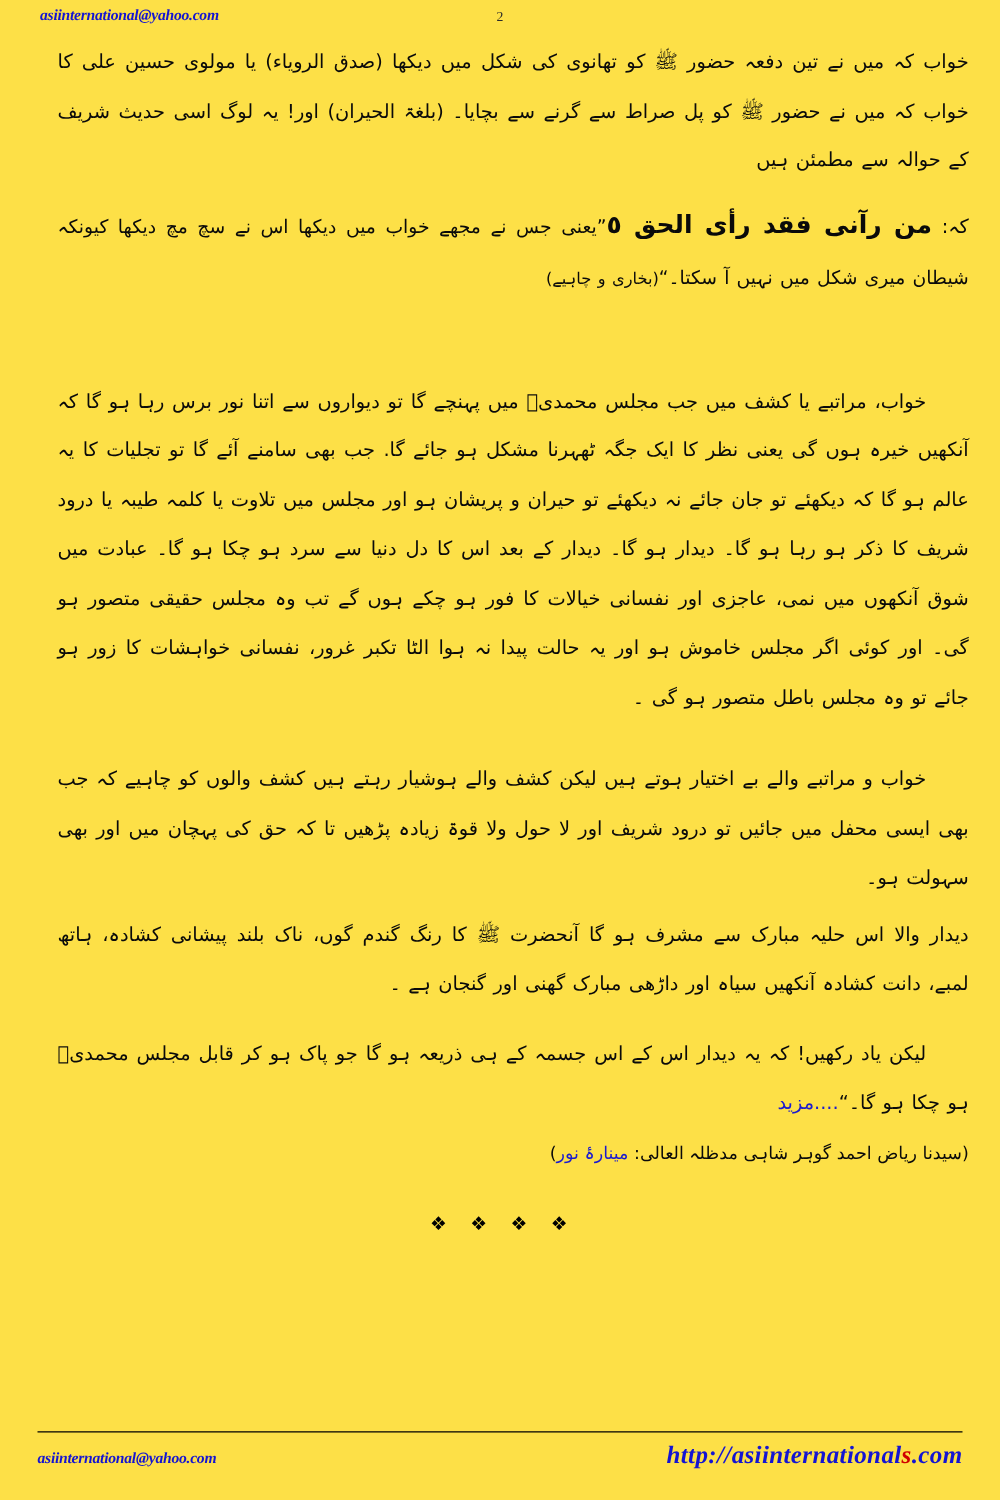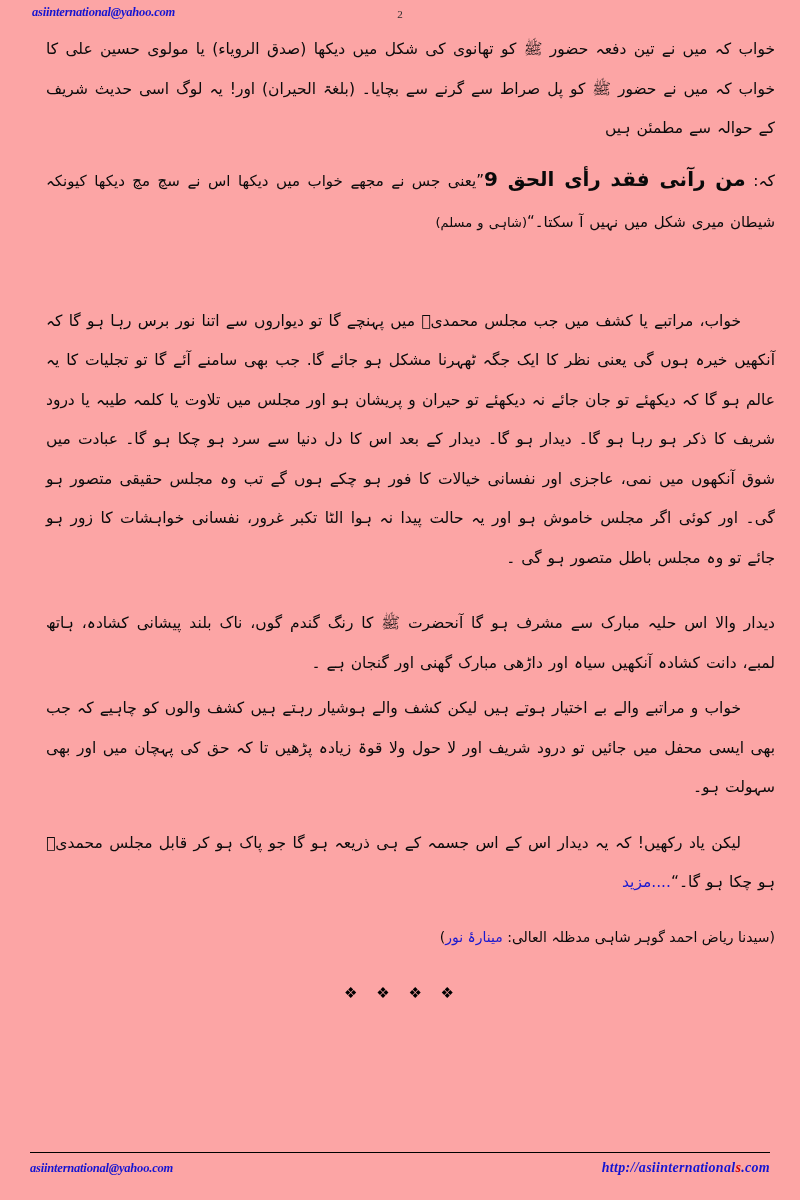--- a/index.html
+++ b/index.html
@@ -15,21 +15,21 @@
     font-family: "DejaVu Sans", sans-serif;
     color: #000000;
     overflow: hidden;
   }
 
   .page {
     position: absolute;
     inset: 0;
     width: 800px;
     height: 1200px;
-    background: #fca5a5;
+    background: #fde047;
     box-sizing: border-box;
   }
 
   
   .page-header {
     position: absolute;
     top: 0;
     left: 0;
     width: 800px;
     height: 30px;
@@ -106,21 +106,21 @@
   }
 
   
   .signature-line {
     direction: rtl;
     text-align: right;
     font-family: "DejaVu Sans", sans-serif;
     font-size: 14px;
     line-height: 2.1;
     color: #0a0a0a;
-    margin-top: 20px;
+    margin-top: 6px;
   }
 
   
   .ornaments {
     margin-top: 34px;
     text-align: center;
     direction: ltr;
     font-size: 15px;
     letter-spacing: 7px;
     color: #000000;
@@ -152,21 +152,21 @@
     font-weight: bold;
     font-size: 12.5px;
     color: #1414d2;
     letter-spacing: -0.2px;
     white-space: nowrap;
   }
   .footer-url {
     font-family: "Liberation Serif", "DejaVu Serif", serif;
     font-style: italic;
     font-weight: bold;
-    font-size: 14px;
+    font-size: 20px;
     color: #1414d2;
     letter-spacing: 0.3px;
     white-space: nowrap;
     text-align: right;
   }
   .footer-url .hl-red {
     color: #d00000;
   }
 </style>
 </head>
@@ -179,43 +179,43 @@
     <div class="header-pagenum">2</div>
   </div>
 
   <div class="content">
 
     <p class="para">
       <span>خواب کہ میں نے تین دفعہ حضور ﷺ کو تھانوی کی شکل میں دیکھا (صدق الرویاء) یا مولوی حسین علی کا خواب کہ میں نے حضور ﷺ کو پل صراط سے گرنے سے بچایا۔   (بلغۃ الحیران) اور! یہ لوگ اسی حدیث شریف کے حوالہ سے مطمئن ہیں</span>
     </p>
 
     <p class="para tight">
-      <span>کہ: </span><span class="arabic-quote">من رآنی فقد رأی الحق 9</span><span class="quote-mark">”یعنی جس نے مجھے خواب میں دیکھا اس نے سچ مچ دیکھا کیونکہ شیطان میری شکل میں نہیں آ سکتا۔“</span><span class="ref">(شاہی و مسلم)</span>
+      <span>کہ: </span><span class="arabic-quote">من رآنی فقد رأی الحق ٥</span><span class="quote-mark">”یعنی جس نے مجھے خواب میں دیکھا اس نے سچ مچ دیکھا کیونکہ شیطان میری شکل میں نہیں آ سکتا۔“</span><span class="ref">(بخاری و چاہیے)</span>
     </p>
 
     <div class="spacer-sm"></div>
 
 
     <div class="spacer-lg"></div>
 
 
     <div class="spacer-sm"></div>
 
     <p class="para indent">
       <span>خواب، مراتبے یا کشف میں جب مجلس محمدیؐ میں پہنچے گا تو دیواروں سے اتنا نور برس رہا ہو گا کہ آنکھیں خیرہ ہوں گی یعنی نظر کا ایک جگہ ٹھہرنا مشکل ہو جائے گا. جب بھی سامنے آئے گا تو تجلیات کا یہ عالم ہو گا کہ دیکھئے تو جان جائے نہ دیکھئے تو حیران و پریشان ہو اور مجلس میں تلاوت یا کلمہ طیبہ یا درود شریف کا ذکر ہو رہا ہو گا۔ دیدار ہو گا۔ دیدار کے بعد اس کا دل دنیا سے سرد ہو چکا ہو گا۔ عبادت میں شوق آنکھوں میں نمی، عاجزی اور نفسانی خیالات کا فور ہو چکے ہوں گے تب وہ مجلس حقیقی متصور ہو گی۔ اور کوئی اگر مجلس خاموش ہو اور یہ حالت پیدا نہ ہوا الٹا تکبر غرور، نفسانی خواہشات کا زور ہو جائے تو وہ مجلس باطل متصور ہو گی ۔</span>
     </p>
 
     <div class="spacer-md"></div>
 
+    <p class="para indent">
+      <span>خواب و مراتبے والے بے اختیار ہوتے ہیں لیکن کشف والے ہوشیار رہتے ہیں کشف والوں کو چاہیے کہ جب بھی ایسی محفل میں جائیں تو درود شریف اور لا حول ولا قوۃ زیادہ پڑھیں تا کہ حق کی پہچان میں اور بھی سہولت ہو۔</span>
+    </p>
+
     <p class="para">
       <span>دیدار والا اس حلیہ مبارک سے مشرف ہو گا آنحضرت ﷺ کا رنگ گندم گوں، ناک بلند پیشانی کشادہ، ہاتھ لمبے، دانت کشادہ آنکھیں سیاہ اور داڑھی مبارک گھنی اور گنجان ہے ۔</span>
-    </p>
-
-    <p class="para indent">
-      <span>خواب و مراتبے والے بے اختیار ہوتے ہیں لیکن کشف والے ہوشیار رہتے ہیں کشف والوں کو چاہیے کہ جب بھی ایسی محفل میں جائیں تو درود شریف اور لا حول ولا قوۃ زیادہ پڑھیں تا کہ حق کی پہچان میں اور بھی سہولت ہو۔</span>
     </p>
 
     <div class="spacer-sm"></div>
 
     <p class="para indent">
       <span>لیکن یاد رکھیں!   کہ یہ دیدار اس کے اس جسمہ کے ہی ذریعہ ہو گا جو پاک ہو کر قابل مجلس محمدیؐ ہو چکا ہو گا۔“</span><span class="accent-blue">....مزید</span>
     </p>
 
     <div class="signature-line">
       <span>(سیدنا ریاض احمد گوہر شاہی مدظلہ العالی: </span><span class="accent-blue">مینارۂ نور</span><span>)</span>

